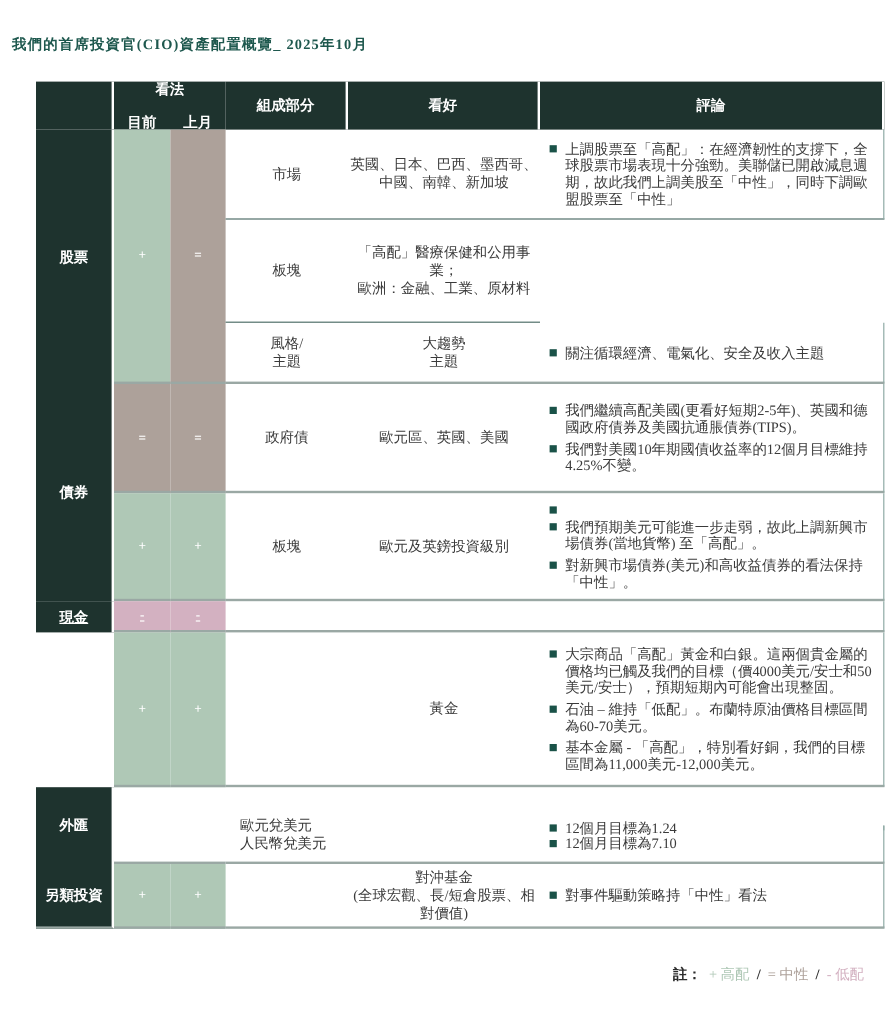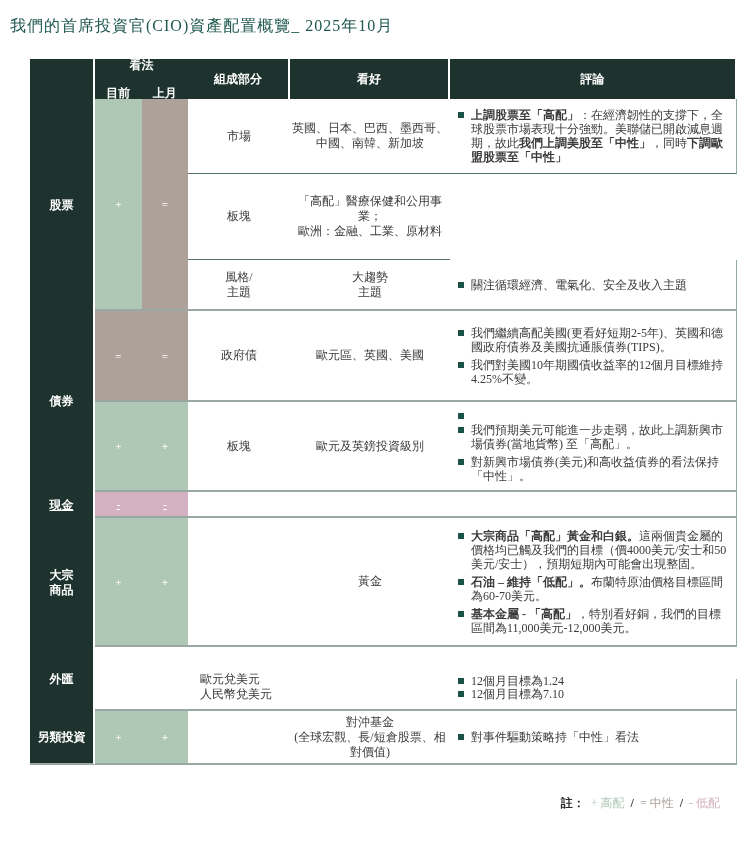--- a/index.html
+++ b/index.html
@@ -2,39 +2,39 @@
 <html style="--plus: #afc8b6; --neutral: #ada19a; --minus: #d3b1c1; --dark: #1e332e; --accent: #1a5248; --title: #1e584e; --line_thin: #51706a; --line_thick: #9aa8a4; --text: #3a3a3a;"><head>
 <meta charset="utf-8">
 <style>
   :root{
     --plus:#afc8b6; --neutral:#ada19a; --minus:#d3b1c1;
     --dark:#1e332e; --accent:#1a5248; --title:#1e584e;
     --line_thin:#51706a; --line_thick:#9aa8a4; --text:#3a3a3a;
   }
   html,body{margin:0;padding:0;width:740px;height:845px;background:#fff;overflow:hidden;}
   body{font-family:"Liberation Serif", serif;color:var(--text);}
-  .title{font-size:16px;font-weight:normal;color:var(--title);margin:16px 0 0 10px;letter-spacing:1px;}
+  .title{font-size:12px;font-weight:bold;color:var(--title);margin:29px 0 0 10px;letter-spacing:1px;}
   .grid{display:grid;grid-template-columns:65px 47px 46px 102px 160px 287px;
         grid-template-rows:40px 75px 86px 51px 91px 90px 26px 129px 32px 32px 54px;
         width:707px;margin:22px 0 0 30px;}
   .cell{box-sizing:border-box;min-width:0;min-height:0;}
   .dark{background:var(--dark);color:#fff;display:flex;align-items:center;justify-content:center;
         font-size:12px;font-weight:bold;text-align:center;line-height:15px;border-right:2px solid #fff;}
   .hgroup{flex-direction:column;justify-content:center;gap:13px;border-right:none;}
   .hrow{display:flex;width:100%;justify-content:space-around;}
   .view{display:flex;align-items:center;justify-content:center;color:#fff;font-weight:bold;font-size:11px;}
   .bg-plus{background:var(--plus);} .bg-neutral{background:var(--neutral);} .bg-minus{background:var(--minus);}
   .comp,.fav{display:flex;align-items:center;justify-content:center;font-size:12px;text-align:center;
              white-space:pre-line;line-height:15px;}
   .left{justify-content:flex-start;text-align:left;padding-left:12px;}
   .comments{display:flex;flex-direction:column;justify-content:center;padding:2px 4px 2px 8px;
             font-size:12px;line-height:14px;}
   .bullet-item{display:flex;margin:2px 0;}
   .bullet-square{flex:0 0 auto;width:6px;height:6px;background:var(--accent);margin:4px 7px 0 0;}
-  .b{font-weight:bold;}
+  .b{font-weight:normal;}
   .narrow{display:inline-block;max-width:2.3em;}
   .thin-b{border-bottom:1px solid var(--line_thin);}
   .thick-b{border-bottom:2px solid var(--line_thick);}
   .right-b{border-right:1px solid #8faaa5;}
   .c1{grid-column:1;} .c2{grid-column:2;} .c3{grid-column:3;} .c4{grid-column:4;} .c5{grid-column:5;} .c6{grid-column:6;}
   .c2s2{grid-column:2/span 2;}
   .r1{grid-row:1;} .r2{grid-row:2;} .r3{grid-row:3;} .r4{grid-row:4;} .r5{grid-row:5;} .r6{grid-row:6;}
   .r7{grid-row:7;text-decoration:underline;} .r8{grid-row:8;} .r9{grid-row:9;margin-top:32px;} .r10{grid-row:10;} .r11{grid-row:11;}
   .r2s3{grid-row:2/span 3;} .r5s2{grid-row:5/span 2;} .r9s2{grid-row:9/span 2;}
   .legend{display:flex;justify-content:flex-end;align-items:center;gap:6px;margin:30px 20px 0 0;font-size:12px;}
@@ -57,23 +57,20 @@
       <span>上月</span>
     </div>
   </div>
   <div class="cell dark c4 r1">組成部分</div>
   <div class="cell dark c5 r1">看好</div>
   <div class="cell dark c6 r1">評論</div>
 
   <div class="cell dark c1 r2s3">股票</div>
   <div class="cell dark c1 r5s2">債券</div>
   <div class="cell dark c1 r7">現金</div>
-  <div class="cell dark c1 r8">
-      <span class="narrow">大宗商品</span>
-    </div>
   <div class="cell dark c1 r9s2">外匯</div>
   <div class="cell dark c1 r11 thick-b">另類投資</div>
 
   <div class="cell view bg-plus c2 r2s3 thick-b">+</div>
   <div class="cell view bg-neutral c3 r2s3 thick-b">=</div>
   <div class="cell view bg-neutral c2 r5 thick-b">=</div>
   <div class="cell view bg-neutral c3 r5 thick-b">=</div>
   <div class="cell view bg-plus c2 r6 thick-b">+</div>
   <div class="cell view bg-plus c3 r6 thick-b">+</div>
   <div class="cell view bg-minus c2 r7 thick-b">-</div>

